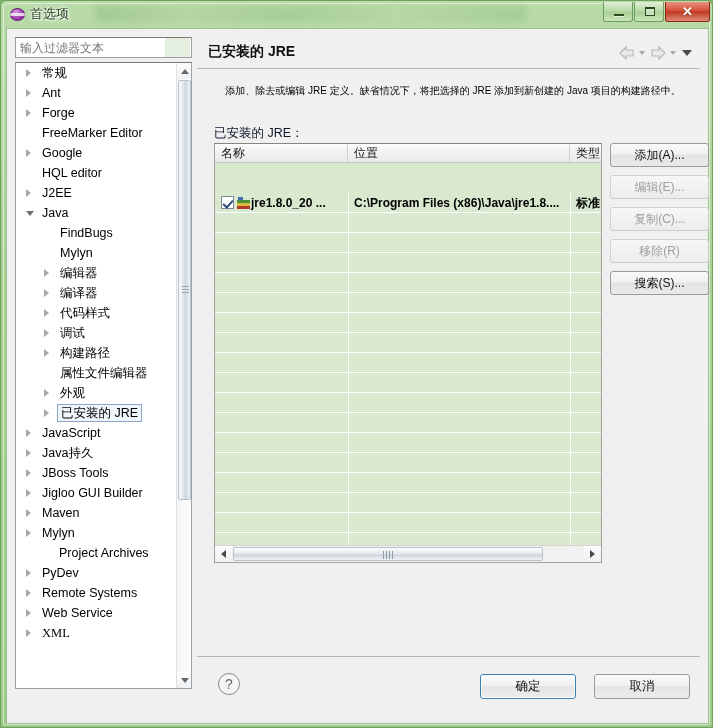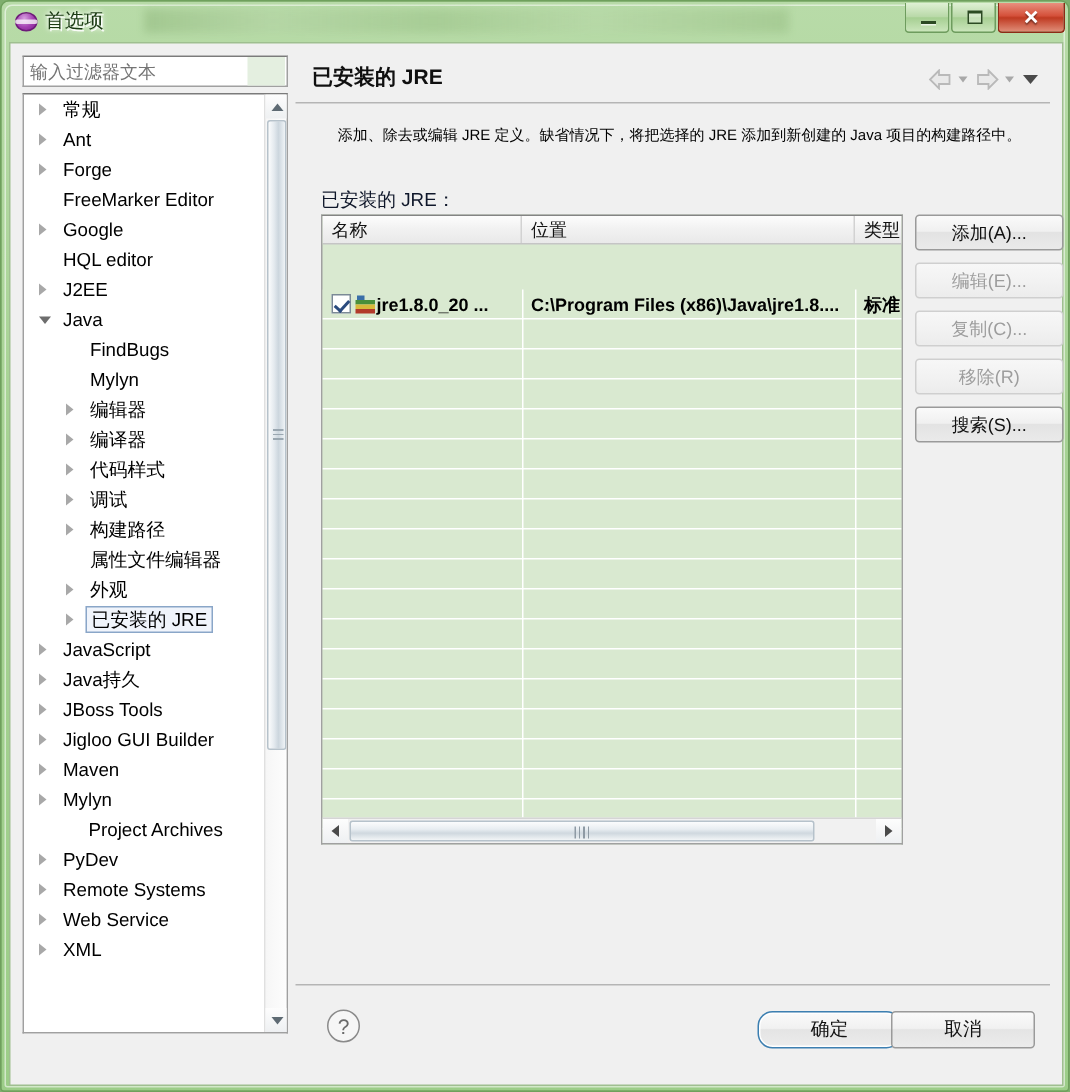--- a/index.html
+++ b/index.html
@@ -399,21 +399,21 @@
     border: 1px solid #9a9a9a;
     border-radius: 3px;
     font-family: "Liberation Sans", sans-serif;
     cursor: default;
     box-sizing: border-box;
   }
   .dlg-btn.default {
     border: 1px solid #3c7fb1;
     box-shadow: inset 0 0 0 1px #ffffff;
   }
-  #ok-button { right: 99px; border-radius: 10px; }
+  #ok-button { right: 124px; }
   #cancel-button { right: 10px; }
 </style>
 </head>
 <body>
 
 <div class="window">
   <div class="window-inner-glow"></div>
 
   <div class="titlebar">
     <div class="title-icon">
@@ -543,21 +543,21 @@
           <div class="titem">
             <div class="arrow collapsed" style="left: 10px;"></div>
             <span class="lbl" style="left: 26px;">Remote Systems</span>
           </div>
           <div class="titem">
             <div class="arrow collapsed" style="left: 10px;"></div>
             <span class="lbl" style="left: 26px;">Web Service</span>
           </div>
           <div class="titem">
             <div class="arrow collapsed" style="left: 10px;"></div>
-            <span class="lbl" style="left: 26px;">XML</span>
+            <span class="lbl" style="left: 26px; font-family: Liberation Serif, serif;">XML</span>
           </div>
         </div>
       <div class="vsb">
         <div class="arrowbtn up">
             <div class="tri-up"></div>
           </div>
         <div class="thumb">
             <div class="grip"></div>
           </div>
         <div class="arrowbtn down">

